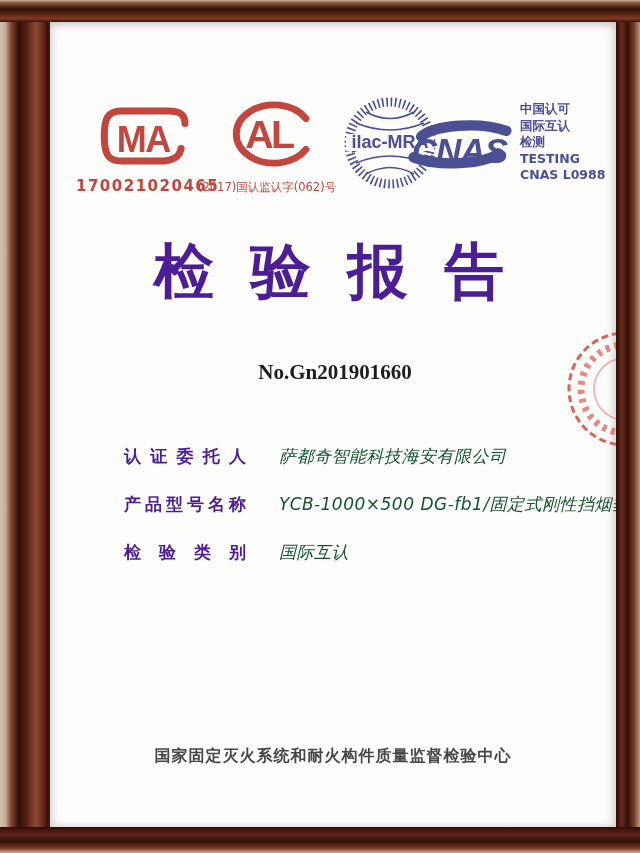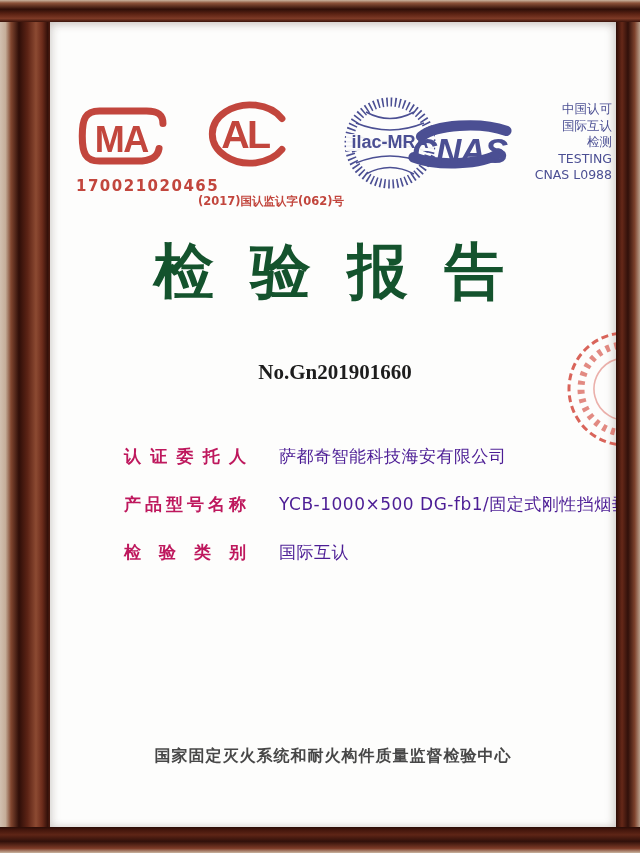--- a/index.html
+++ b/index.html
@@ -22,40 +22,40 @@
     background:linear-gradient(270deg,#b89e8a 0%,#7e432d 22%,#30100a 50%,#652818 75%,#40150c 92%,#2c0d07 100%);}
   
   .paper{
     position:absolute;z-index:3;
     top:22px;left:50px;right:24px;bottom:26px;
     background:#fdfdfc;
     box-shadow:inset 0 3px 9px rgba(60,40,30,.16), inset -4px 0 8px rgba(60,40,30,.10), inset 4px 0 8px rgba(60,40,30,.07);
     overflow:hidden;
   }
   
-  .logo-block{position:absolute;text-align:left;}
+  .logo-block{position:absolute;text-align:right;}
   .cma-block{left:26px;top:82px;width:116px;}
   .cal-block{left:148px;top:76px;width:120px;}
   .ilac-block{left:292px;top:73px;width:96px;}
   .cnas-block{left:356px;top:86px;width:106px;}
   .cma-number{margin-top:5px;font-size:15px;font-weight:700;letter-spacing:1.5px;color:#c2463d;white-space:nowrap;}
-  .cal-caption{margin-top:20px;font-size:11.5px;font-weight:700;color:#c2463d;white-space:nowrap;}
+  .cal-caption{margin-top:6px;font-size:11.5px;font-weight:400;color:#c2463d;white-space:nowrap;}
   .cnas-caption{position:absolute;left:470px;top:79px;width:92px;
-    color:#4b4f93;font-weight:400;font-size:12.5px;line-height:16.5px;text-align:right;white-space:nowrap;}
+    color:#4b4f93;font-weight:700;font-size:12.5px;line-height:16.5px;text-align:left;white-space:nowrap;}
   
   .title{position:absolute;top:210px;left:0;right:0;text-align:center;
-    font-size:60px;font-weight:900;letter-spacing:8px;color:#14532d;
+    font-size:60px;font-weight:900;letter-spacing:8px;color:#4c1d95;
     font-family:"DejaVu Sans","Liberation Sans",sans-serif;}
   .report-no{position:absolute;top:338px;left:0;right:8px;text-align:center;transform:translateX(6px);
     font-family:"Liberation Serif","DejaVu Serif",serif;font-size:21px;font-weight:700;color:#1d1d1d;}
   .fields{position:absolute;top:421px;left:74px;right:14px;}
   .field-row{margin-bottom:21px;line-height:26px;white-space:nowrap;}
   .field-label{display:inline-block;width:122px;text-align:justify;text-align-last:justify;
-    font-size:17px;font-weight:600;color:#be185d;vertical-align:top;}
-  .field-value{display:inline-block;margin-left:28px;font-size:17px;font-weight:500;color:#4c1d95;letter-spacing:.5px;}
+    font-size:17px;font-weight:600;color:#4c1d95;vertical-align:top;}
+  .field-value{display:inline-block;margin-left:28px;font-size:17px;font-weight:500;color:#14532d;letter-spacing:.5px;font-style:italic;}
   .issuer{position:absolute;top:724px;left:0;right:0;text-align:center;
     font-size:16px;font-weight:600;color:#474747;letter-spacing:1px;font-family:Liberation Mono, monospace;}
   
   .stamp{position:absolute;top:300px;right:-76px;width:134px;height:134px;opacity:.85;}
 </style>
 </head>
 <body>
 
 <div class="photo">
 

